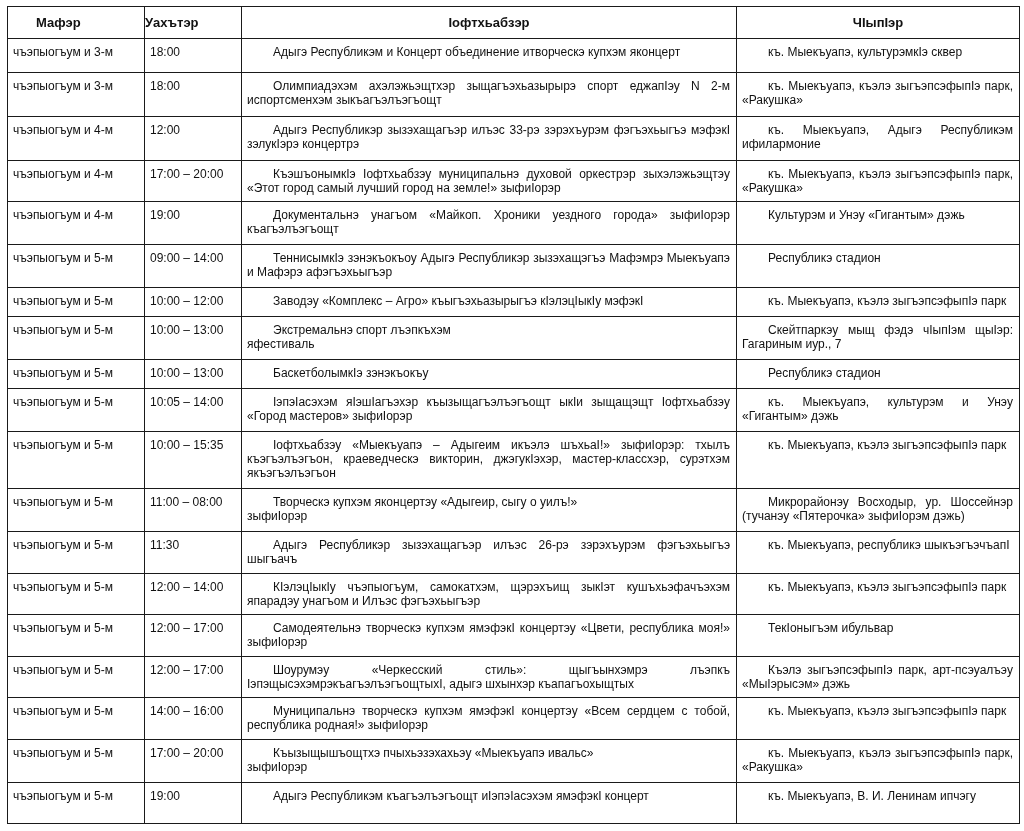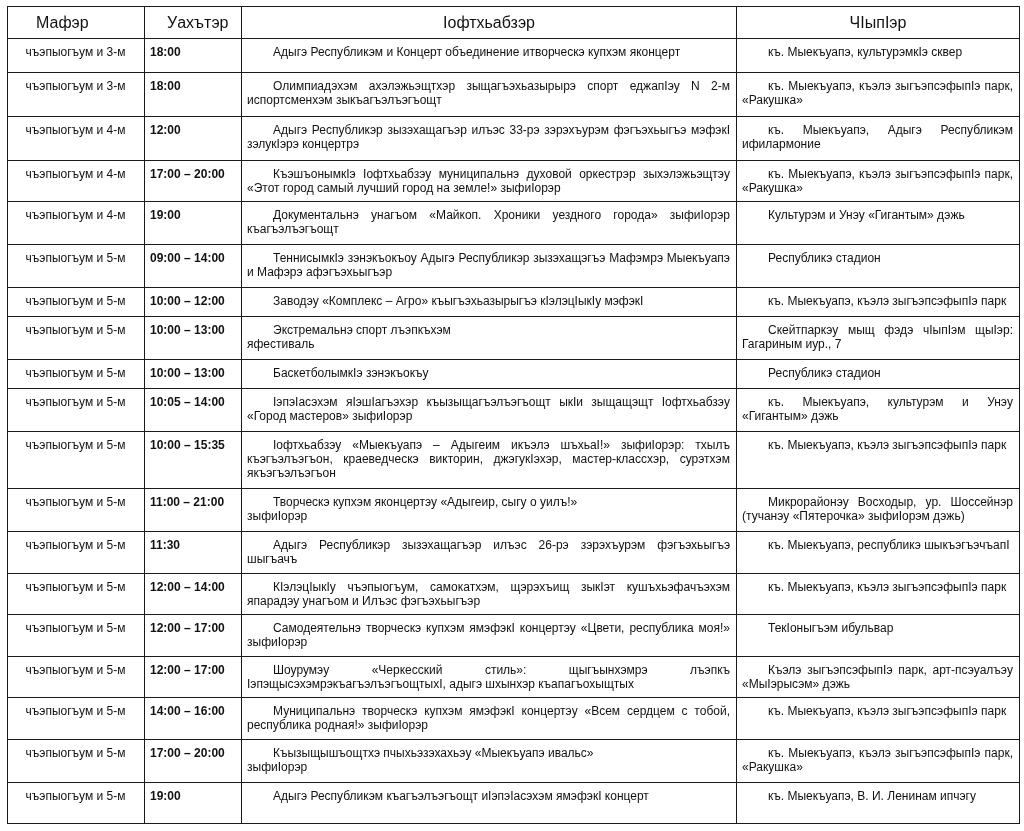--- a/index.html
+++ b/index.html
@@ -1,27 +1,27 @@
 <!DOCTYPE html>
 <html><head>
 <meta charset="utf-8">
 <style>
   html, body { margin:0; padding:0; background:#ffffff; }
   body { width:1024px; height:831px; overflow:hidden; position:relative;
          font-family:"Liberation Sans", "DejaVu Sans", sans-serif; color:#111; }
   table.schedule { position:absolute; left:7px; top:6px; width:1012px;
          border-collapse:collapse; table-layout:fixed; font-size:12px; line-height:14px; }
   table.schedule th, table.schedule td { border:1.6px solid #1a1a1a; vertical-align:top; }
-  table.schedule th { font-weight:normal; font-size:16px; text-align:center; vertical-align:middle;
+  table.schedule th { font-weight:bold; font-size:13px; text-align:center; vertical-align:middle;
          height:31px; padding:0; }
   table.schedule th.left { text-align:left; padding-left:28px; }
-  table.schedule th.timeh { text-align:left; padding-left:22px; }
+  table.schedule th.timeh { text-align:left; }
   table.schedule td { padding:6px 6px 4px 5px; }
-  td.date { white-space:nowrap;text-align:center; }
-  td.time { padding-left:8px; white-space:nowrap;font-weight:bold; }
+  td.date { white-space:nowrap; }
+  td.time { padding-left:8px; white-space:nowrap; }
   td.event, td.place { text-align:justify;margin-left:39px; }
   td.event .t, td.place .t { display:block; text-indent:26px; }
   col.c1 { width:137px; } col.c2 { width:97px; } col.c3 { width:495px; } col.c4 { width:283px; }
 </style>
 </head>
 <body>
 
 <table class="schedule">
   <colgroup>
       <col class="c1">
@@ -143,21 +143,21 @@
     <td class="time">10:00 – 15:35</td>
     <td class="event">
           <span class="t">Iофтхьабзэу «Мыекъуапэ – Адыгеим икъэлэ шъхьаI!» зыфиIорэр: тхылъ къэгъэлъэгъон, краеведческэ викторин, джэгукIэхэр, мастер-классхэр, сурэтхэм якъэгъэлъэгъон</span>
         </td>
     <td class="place">
           <span class="t">къ. Мыекъуапэ, къэлэ зыгъэпсэфыпIэ парк</span>
         </td>
   </tr>
       <tr style="height: 43px;">
     <td class="date">чъэпыогъум и 5-м</td>
-    <td class="time">11:00 – 21:00</td>
+    <td class="time">11:00 – 08:00</td>
     <td class="event">
           <span class="t">Творческэ купхэм яконцертэу «Адыгеир, сыгу о уилъ!»<br>зыфиIорэр</span>
         </td>
     <td class="place">
           <span class="t">Микрорайонэу Восходыр, ур. Шоссейнэр (тучанэу «Пятерочка» зыфиIорэм дэжь)</span>
         </td>
   </tr>
       <tr style="height: 42px;">
     <td class="date">чъэпыогъум и 5-м</td>
     <td class="time">11:30</td>

